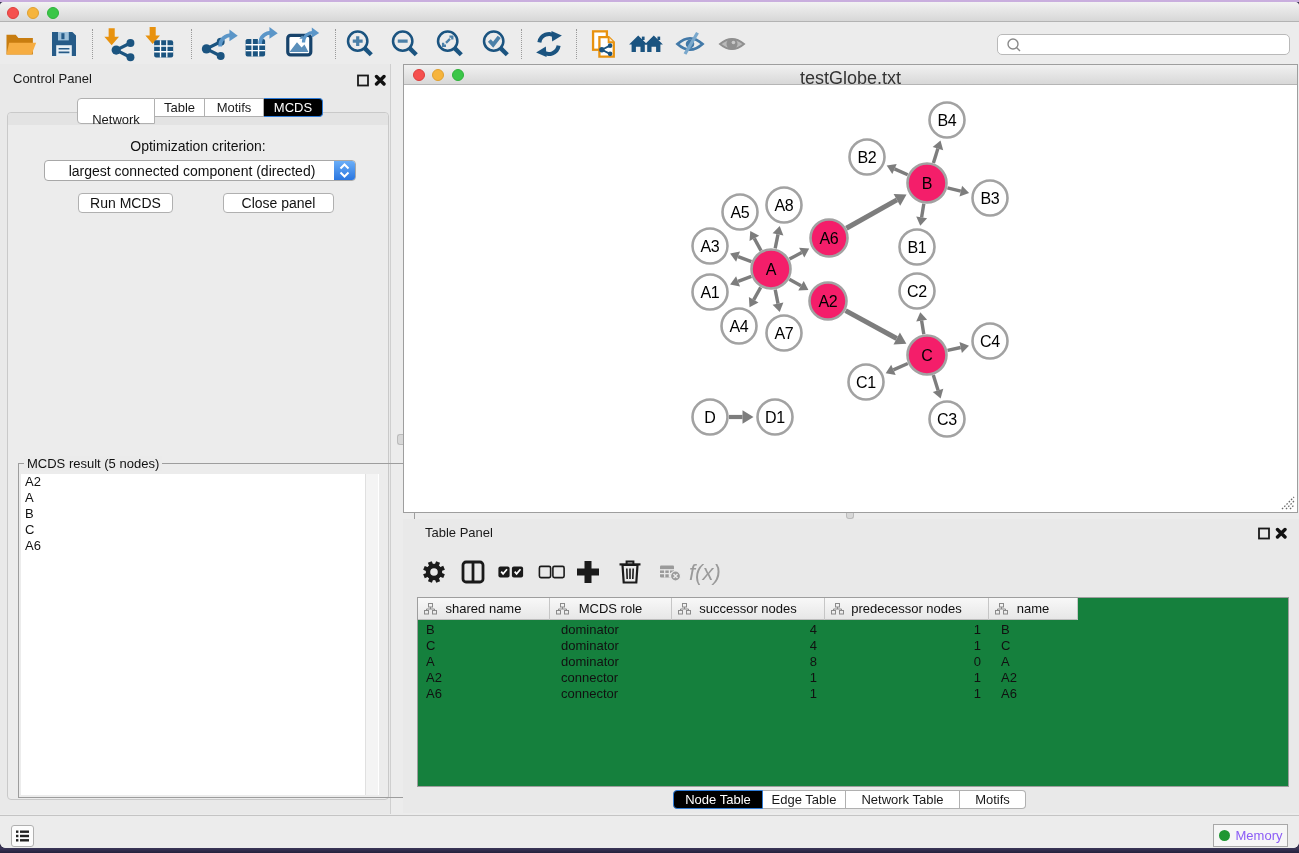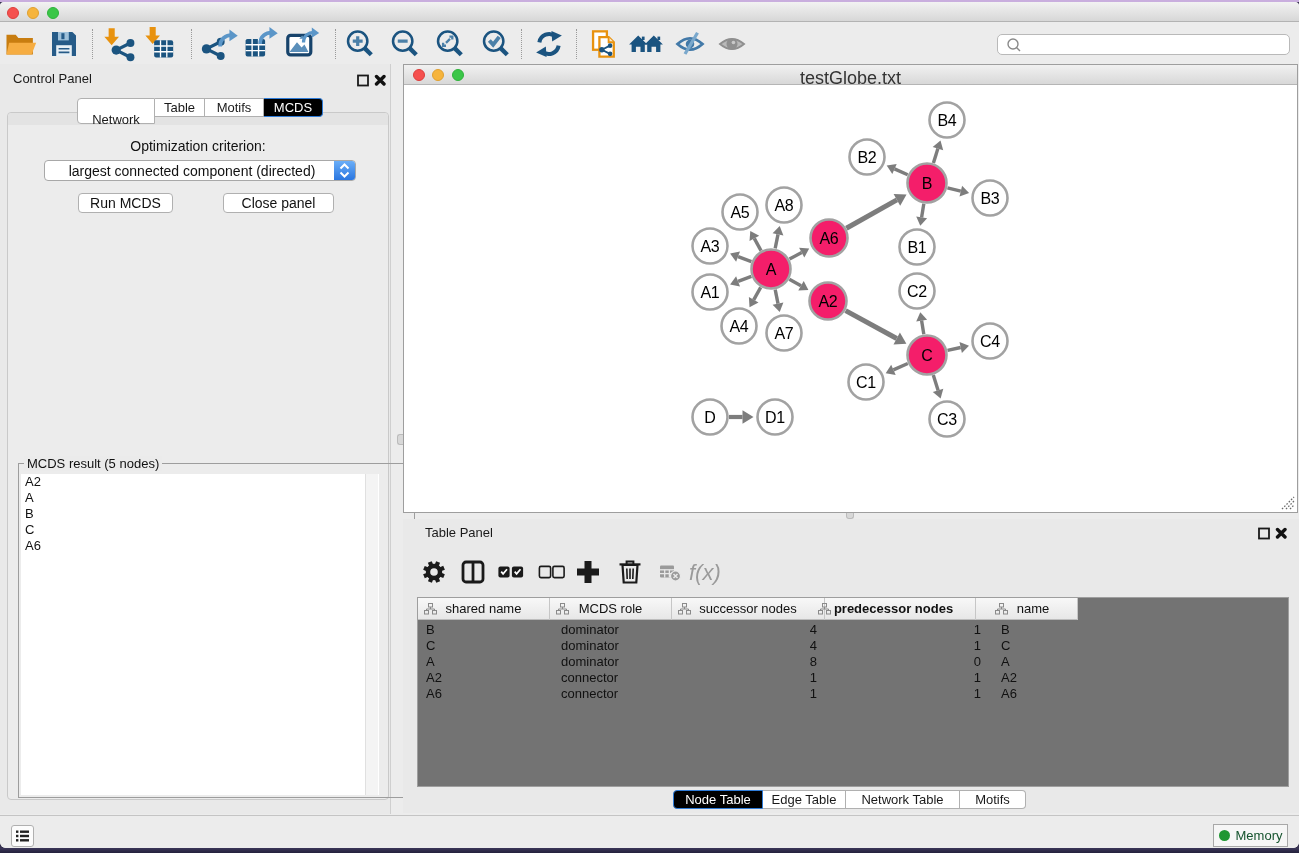--- a/index.html
+++ b/index.html
@@ -30,28 +30,28 @@
 #fs-list { position:absolute; left:2px; top:10px; width:358px; height:321px; background:#fff; }
 #fs-scroll { position:absolute; right:1px; top:0; width:13px; height:321px; background:#f4f4f4; border-left:1px solid #e0e0e0; }
 .fsitem { font-size:13px; color:#111; padding-left:4px; height:16px; line-height:16px; }
 
 #netwin { position:absolute; left:403px; top:62px; width:895px; height:449px; background:#fff; border:1px solid #9e9e9e; }
 #nw-titlebar { position:absolute; left:0; top:0; width:100%; height:20px; background:linear-gradient(#f1f1f1,#d8d8d8); border-bottom:1px solid #b5b5b5; }
 #nw-title { position:absolute; width:100%; top:3px; text-align:center; font-size:18px; color:#333; }
 
 #tp { position:absolute; left:403px; top:517px; width:896px; height:294px; background:#e9e9e9; }
 #tp-title { position:absolute; left:22px; top:6px; font-size:13px; color:#1a1a1a; }
-#tbl { position:absolute; left:14px; top:78px; width:872px; height:190px; background:#737373; border:1px solid #9e9e9e; }
+#tbl { position:absolute; left:14px; top:78px; width:872px; height:190px; background:#15803d; border:1px solid #9e9e9e; }
 #thead { position:absolute; left:0; top:0; width:660px; height:22px; background:linear-gradient(#f8f8f8,#e7e7e7); border-bottom:1px solid #bdbdbd; }
 .th { position:absolute; top:0; height:22px; border-right:1px solid #c6c6c6; font-size:13px; color:#111; text-align:center; line-height:22px; }
 .cell { position:absolute; font-size:13px; color:#111; height:16px; line-height:16px; }
 #bottabs { position:absolute; left:270px; top:271px; height:20px; display:flex; }
 
 #statusbar { position:absolute; left:0; top:813px; width:1299px; height:33px; background:#ececec; border-top:1px solid #c4c4c4; }
-#memorybtn { position:absolute; right:11px; top:8px; width:75px; height:23px; background:#f6f6f6; border:1px solid #a8a8a8; font-size:13px; color:#14532d; }
+#memorybtn { position:absolute; right:11px; top:8px; width:75px; height:23px; background:#f6f6f6; border:1px solid #a8a8a8; font-size:13px; color:#8b5cf6; }
 #listbtn { position:absolute; left:11px; top:9px; width:23px; height:22px; background:#fcfcfc; border:1px solid #b0b0b0; border-radius:3px; }
 #bottomstrip { position:absolute; left:0; top:848px; width:1299px; height:5px; background:linear-gradient(#3b3658,#23203c); }
 svg text { font-family:"Liberation Sans", sans-serif; }
 </style>
 </head>
 <body>
 <div id="app">
   <div id="titlebar">
     <div class="tl" style="left:7px; background:#f5504e; border:0.5px solid #dd3e3c;"></div>
     <div class="tl" style="left:27px; background:#f6b43c; border:0.5px solid #e0a030;"></div>
@@ -403,21 +403,21 @@
               <rect x="0.5" y="7.5" width="4" height="3.5" fill="none" stroke="#8a8a8a" stroke-width="1"></rect>
               <rect x="8.5" y="7.5" width="4" height="3.5" fill="none" stroke="#8a8a8a" stroke-width="1"></rect>
               <path d="M6.5,4 L6.5,6 M2.5,7.5 L2.5,6 L10.5,6 L10.5,7.5" stroke="#8a8a8a" stroke-width="1" fill="none"></path>
             </svg>MCDS role</div>
           <div class="th" style="left:254px; width:153px;"><svg width="13" height="12" style="position:absolute;left:6px;top:5px;">
               <rect x="4.5" y="0.5" width="4" height="3.5" fill="none" stroke="#8a8a8a" stroke-width="1"></rect>
               <rect x="0.5" y="7.5" width="4" height="3.5" fill="none" stroke="#8a8a8a" stroke-width="1"></rect>
               <rect x="8.5" y="7.5" width="4" height="3.5" fill="none" stroke="#8a8a8a" stroke-width="1"></rect>
               <path d="M6.5,4 L6.5,6 M2.5,7.5 L2.5,6 L10.5,6 L10.5,7.5" stroke="#8a8a8a" stroke-width="1" fill="none"></path>
             </svg>successor nodes</div>
-          <div class="th" style="left:394px; width:164px;font-weight:bold;"><svg width="13" height="12" style="position:absolute;left:6px;top:5px;">
+          <div class="th" style="left:407px; width:164px;"><svg width="13" height="12" style="position:absolute;left:6px;top:5px;">
               <rect x="4.5" y="0.5" width="4" height="3.5" fill="none" stroke="#8a8a8a" stroke-width="1"></rect>
               <rect x="0.5" y="7.5" width="4" height="3.5" fill="none" stroke="#8a8a8a" stroke-width="1"></rect>
               <rect x="8.5" y="7.5" width="4" height="3.5" fill="none" stroke="#8a8a8a" stroke-width="1"></rect>
               <path d="M6.5,4 L6.5,6 M2.5,7.5 L2.5,6 L10.5,6 L10.5,7.5" stroke="#8a8a8a" stroke-width="1" fill="none"></path>
             </svg>predecessor nodes</div>
           <div class="th" style="left:571px; width:89px;"><svg width="13" height="12" style="position:absolute;left:6px;top:5px;">
               <rect x="4.5" y="0.5" width="4" height="3.5" fill="none" stroke="#8a8a8a" stroke-width="1"></rect>
               <rect x="0.5" y="7.5" width="4" height="3.5" fill="none" stroke="#8a8a8a" stroke-width="1"></rect>
               <rect x="8.5" y="7.5" width="4" height="3.5" fill="none" stroke="#8a8a8a" stroke-width="1"></rect>
               <path d="M6.5,4 L6.5,6 M2.5,7.5 L2.5,6 L10.5,6 L10.5,7.5" stroke="#8a8a8a" stroke-width="1" fill="none"></path>

